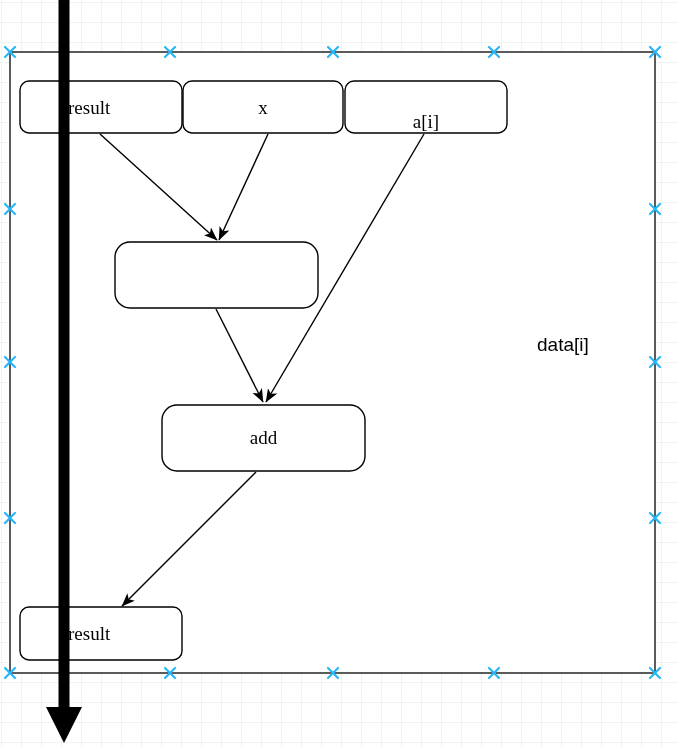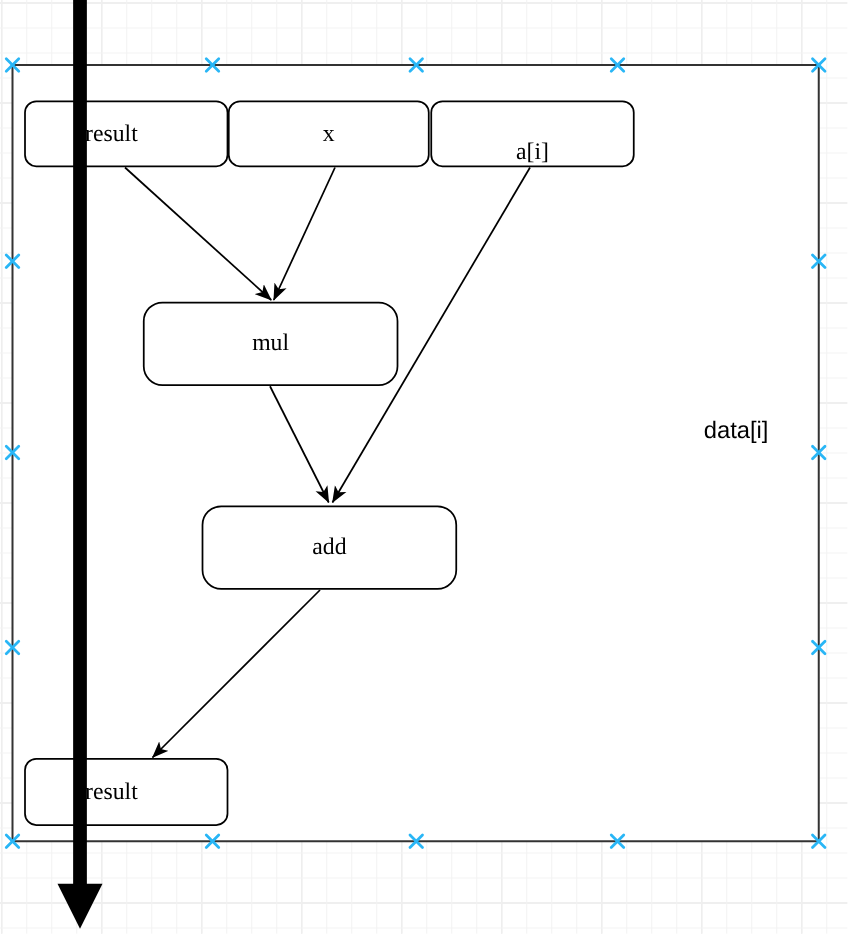--- a/index.html
+++ b/index.html
@@ -151,18 +151,17 @@
       <g>
           <line x1="650" y1="668" x2="660" y2="678"></line>
           <line x1="660" y1="668" x2="650" y2="678"></line>
         </g>
     </g>
   </svg>
 
   <div class="node-label" style="left:68px; top:97px;">result</div>
   <div class="node-label label-center" style="left:183px; top:97px; width:160px;">x</div>
   <div class="node-label label-center" style="left:345px; top:111px; width:162px;">a[i]</div>
-  <div class="node-label label-center" style="left:115px; top:264px; width:203px;">mul</div>
   <div class="node-label label-center" style="left:162px; top:427px; width:203px;">add</div>
   <div class="node-label" style="left:68px; top:623px;">result</div>
 
-  <div class="label-free" style="left:563px; top:334px;text-align:right;">data[i]</div>
+  <div class="label-free" style="left:537px; top:334px;text-align:right;">data[i]</div>
 </div>
 
 </body></html>

